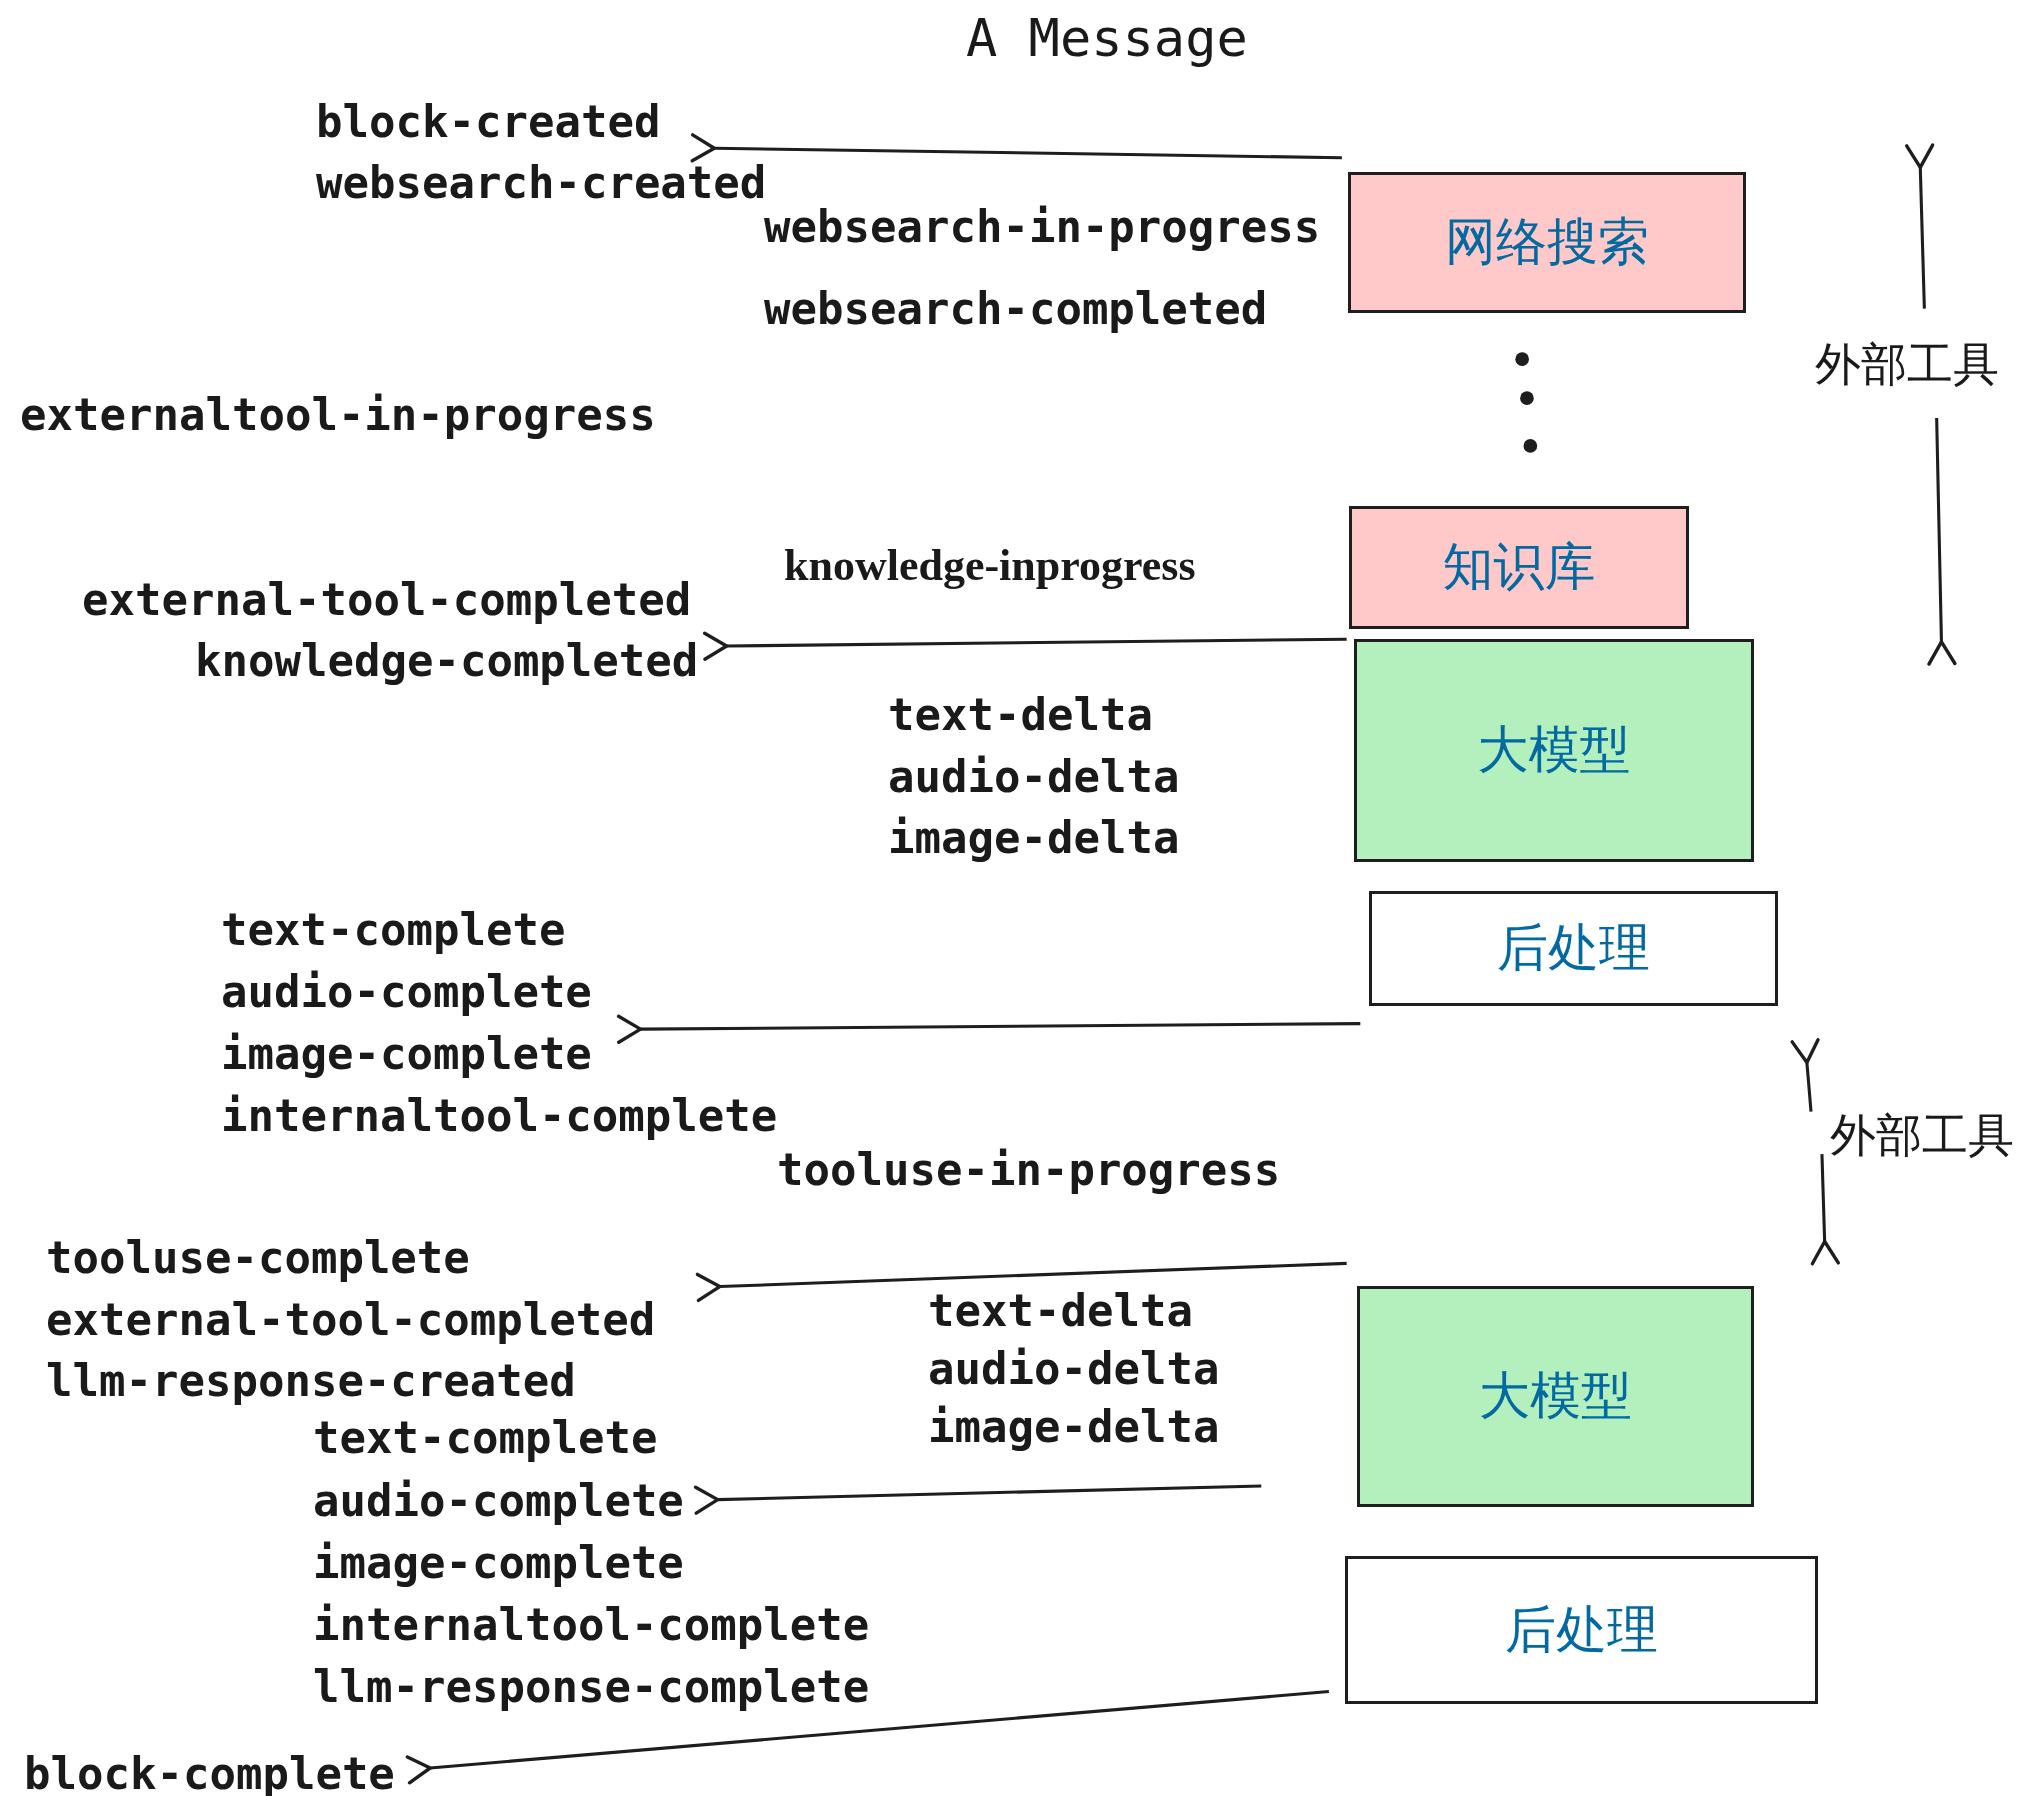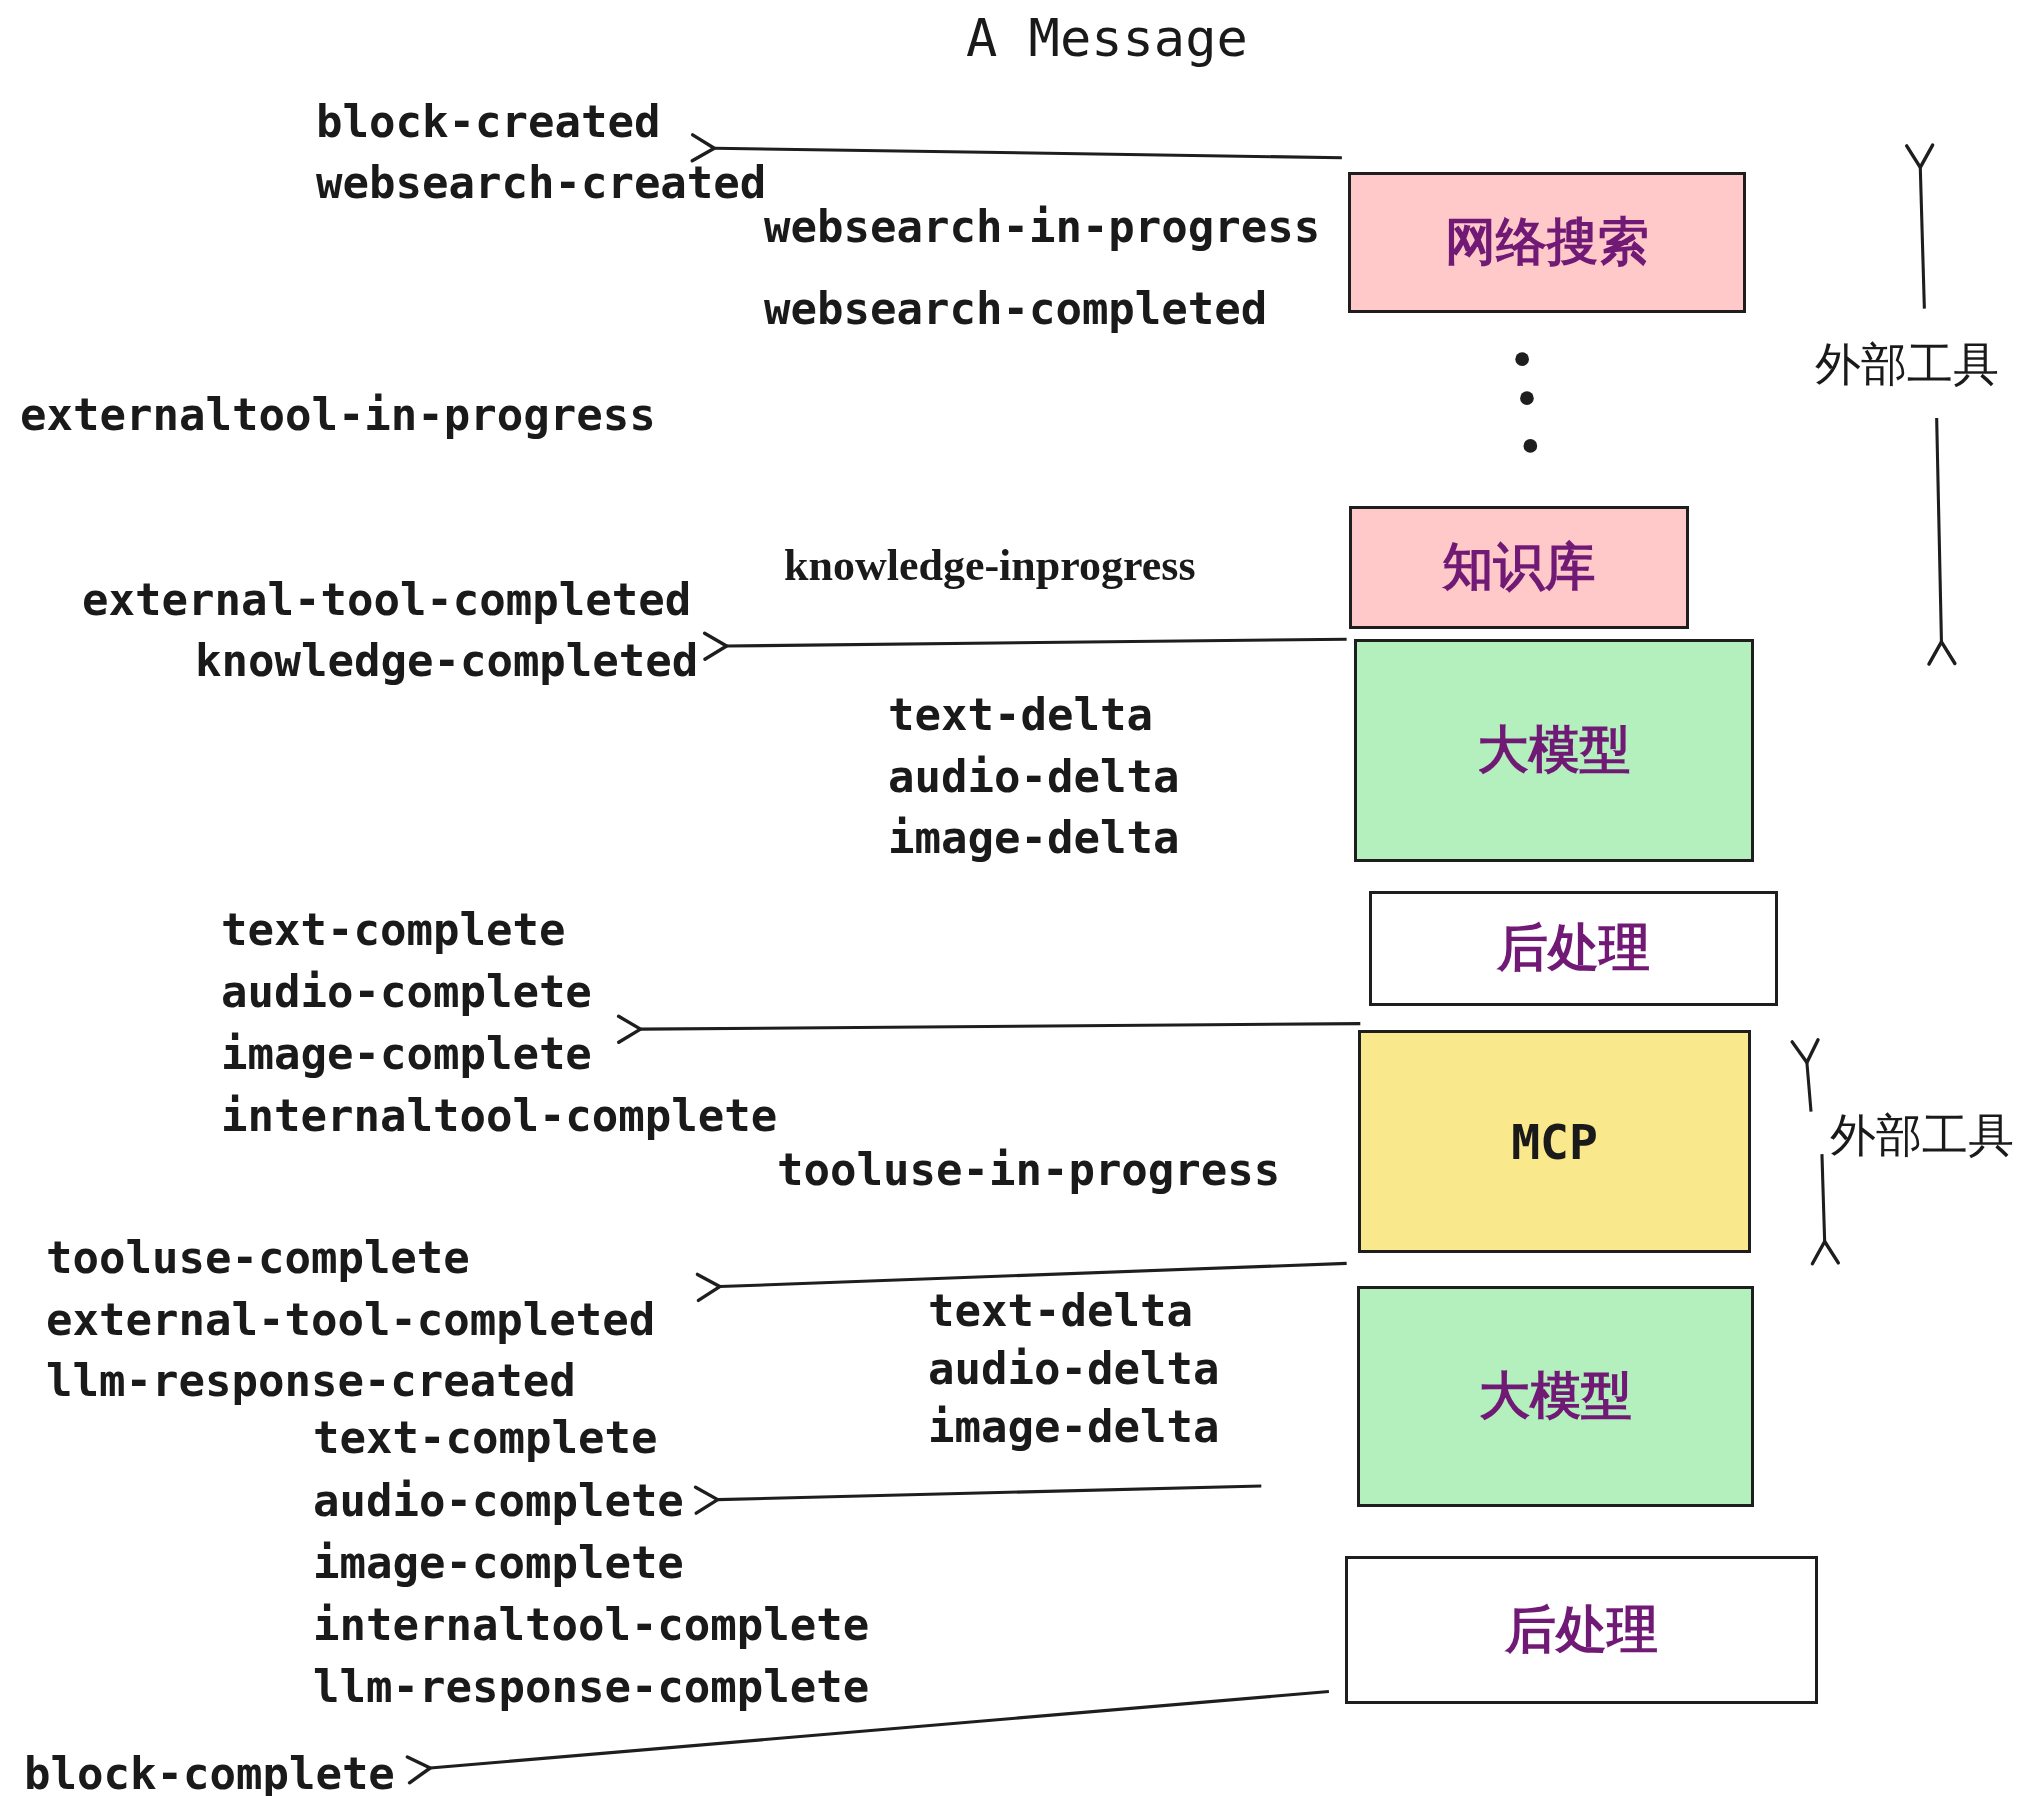--- a/index.html
+++ b/index.html
@@ -4,21 +4,21 @@
 <style>
   html,body{margin:0;padding:0;background:#ffffff;}
   #canvas{position:relative;width:2035px;height:1796px;background:#ffffff;overflow:hidden;
           font-family:"DejaVu Sans Mono","Liberation Mono",monospace;color:#1a1a1a;}
   .lbl{position:absolute;font-family:"DejaVu Sans Mono","Liberation Mono",monospace;
        font-size:44px;font-weight:bold;white-space:nowrap;transform:translateY(-50%);line-height:1;}
   .title{font-size:52px;font-weight:normal;}
   .box{position:absolute;box-sizing:border-box;border:3.4px solid #1e1e1e;
        display:flex;align-items:center;justify-content:center;}
   .box-label{font-family:"DejaVu Sans","Liberation Sans",sans-serif;font-size:51px;
-             font-weight:700;color:#701a75;white-space:nowrap;}
+             font-weight:400;color:#0369a1;white-space:nowrap;}
   .box-label-mono{font-family:"DejaVu Sans Mono","Liberation Mono",monospace;font-size:48px;
                   font-weight:bold;color:#1a1a1a;white-space:nowrap;}
   .side-lbl{position:absolute;font-family:"DejaVu Sans","Liberation Sans",sans-serif;
             font-size:46px;font-weight:500;white-space:nowrap;transform:translateY(-50%);}
   svg.layer{position:absolute;left:0;top:0;pointer-events:none;}
 </style>
 </head>
 <body>
 
 <div id="canvas">
@@ -94,23 +94,20 @@
   </div>
 
   <div class="box" style="left: 1354px; top: 639px; width: 400px; height: 223px; background-color: rgb(179, 240, 190);">
     <span class="box-label">大模型</span>
   </div>
 
   <div class="box" style="left: 1369px; top: 891px; width: 409px; height: 115px; background-color: rgb(255, 255, 255);">
     <span class="box-label">后处理</span>
   </div>
 
-  <div class="box" style="left: 1358px; top: 1030px; width: 393px; height: 223px; background-color: rgb(250, 233, 140);">
-    <span class="box-label-mono">MCP</span>
-  </div>
 
   <div class="box" style="left: 1357px; top: 1286px; width: 397px; height: 221px; background-color: rgb(179, 240, 190);">
     <span class="box-label">大模型</span>
   </div>
 
   <div class="box" style="left: 1345px; top: 1556px; width: 473px; height: 148px; background-color: rgb(255, 255, 255);">
     <span class="box-label">后处理</span>
   </div>
 
   <div class="side-lbl" style="left:1815px;top:365px;">外部工具</div>

